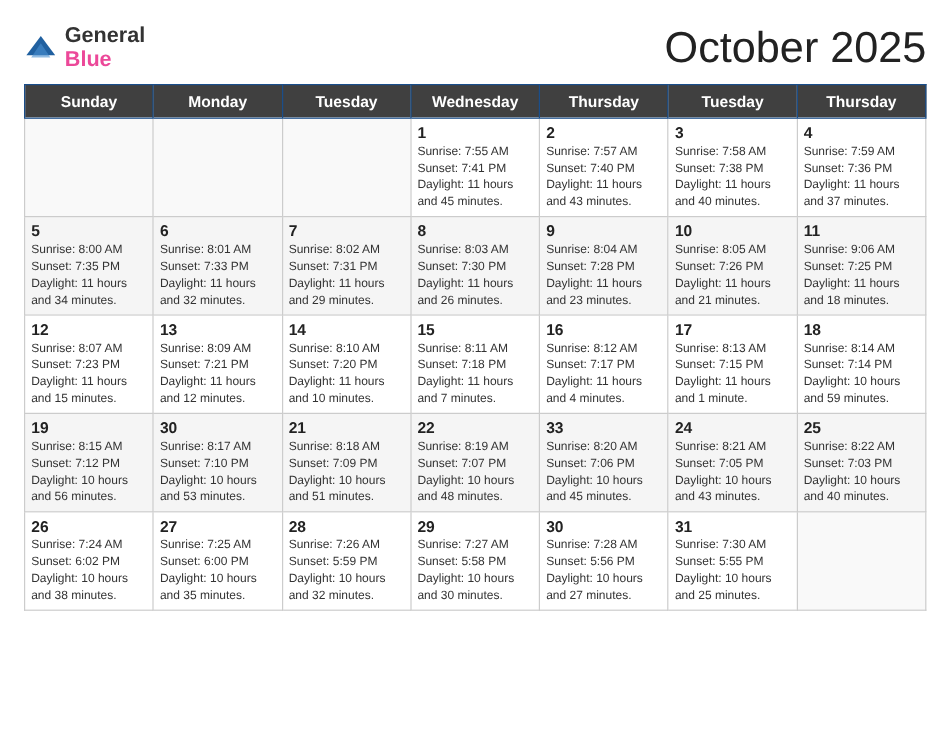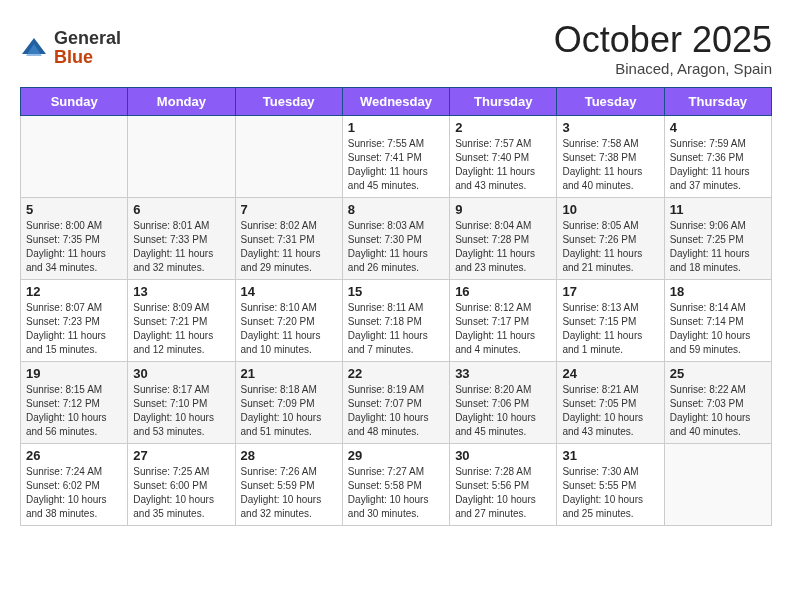--- a/index.html
+++ b/index.html
@@ -6,35 +6,35 @@
     body {
       font-family: Arial, sans-serif;
       background: #fff;
       width: 792px;
       min-height: 612px;
       padding: 20px;
     }
     .header {
       display: flex;
       justify-content: space-between;
-      align-items: center;
+      align-items: flex-end;
       margin-bottom: 10px;
     }
     .logo {
       display: flex;
       align-items: center;
       gap: 6px;
     }
     .logo-text {
       font-size: 18px;
       font-weight: bold;
       line-height: 1.1;
     }
     .logo-general { color: #333; }
-    .logo-blue { color: #c2410c; }
+    .logo-blue { color: #ec4899; }
     .logo-icon {
       width: 28px;
       height: 28px;
     }
     .title-block {
       text-align: right;
     }
     .month-title {
       font-size: 36px;
       font-weight: normal;
@@ -44,21 +44,21 @@
     .location {
       font-size: 15px;
       color: #444;
     }
     table {
       width: 100%;
       border-collapse: collapse;
       font-size: 11px;
     }
     thead tr th {
-      background-color: #8b5cf6;
+      background-color: #404040;
       color: #fff;
       text-align: center;
       padding: 6px 4px;
       font-size: 13px;
       font-weight: bold;
       border: 1px solid #1a4e8a;
     }
     tbody tr td {
       border: 1px solid #ccc;
       vertical-align: top;
@@ -93,21 +93,20 @@
       <polygon points="14,4 26,20 2,20" fill="#2060a0"></polygon>
       <polygon points="14,10 22,22 6,22" fill="#4a90d0" opacity="0.6"></polygon>
     </svg>
     <div class="logo-text">
       <span class="logo-general">General</span><br>
       <span class="logo-blue">Blue</span>
     </div>
   </div>
   <div class="title-block">
     <div class="month-title">October 2025</div>
-    <div class="location">Binaced, Aragon, Spain</div>
   </div>
 </div>
 
 <table>
   <thead>
     <tr>
     <th>Sunday</th>
         <th>Monday</th>
         <th>Tuesday</th>
         <th>Wednesday</th>

